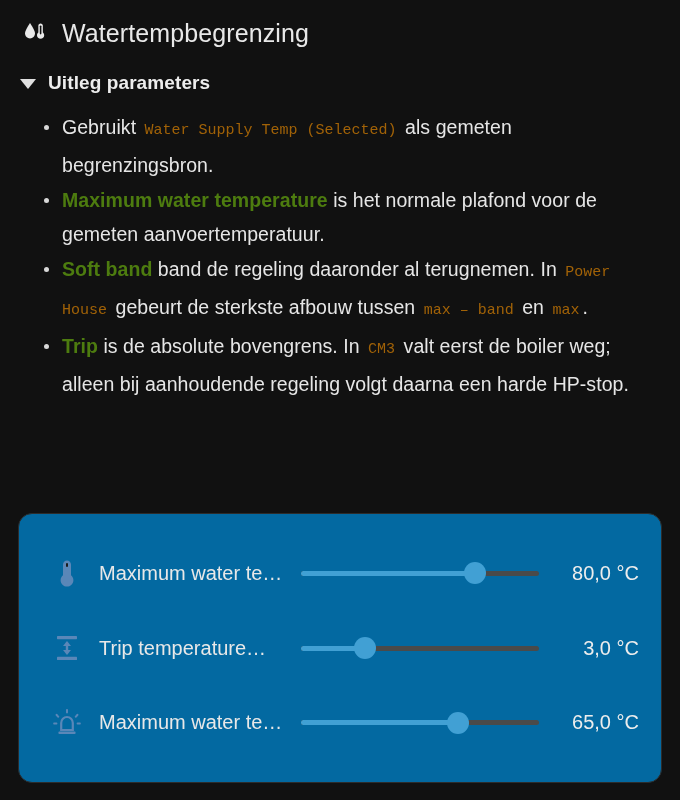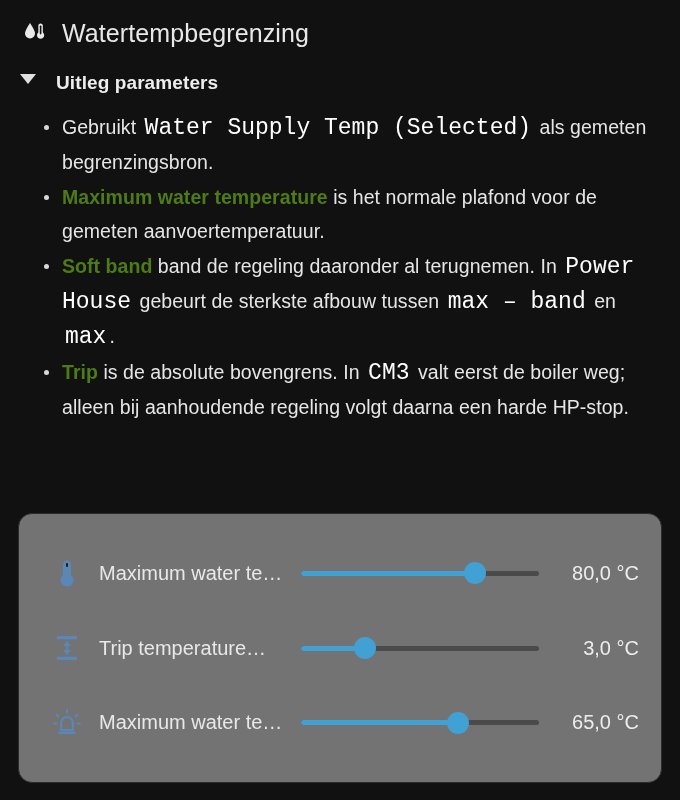--- a/index.html
+++ b/index.html
@@ -44,22 +44,22 @@
     font-size: 25px;
     font-weight: 400;
     color: #e8e8e8;
     letter-spacing: 0.1px;
     white-space: nowrap;
   }
 
   
   .disclosure {
     display: flex;
-    align-items: flex-start;
-    gap: 20px;
+    align-items: center;
+    gap: 12px;
     padding: 16px 0 0 20px;
   }
   .tri {
     width: 0;
     height: 0;
     border-left: 8px solid transparent;
     border-right: 8px solid transparent;
     border-top: 10px solid #e0e0e0;
     flex: none;
     margin-top: 2px;
@@ -91,35 +91,35 @@
     left: -18px;
     top: 15px;
     width: 5px;
     height: 5px;
     border-radius: 50%;
     background: #d8d8d8;
   }
   b.strong { font-weight: 700; color: #4d7c0f; }
   code.code {
     font-family: "Liberation Mono", "DejaVu Sans Mono", monospace;
-    font-size: 23px;
-    color: #ffffff;
+    font-size: 15px;
+    color: #a16207;
     padding: 0 3px;
     letter-spacing: 0;
   }
 
   
   .card {
     position: absolute;
     left: 18px;
     top: 513px;
     width: 644px;
     height: 270px;
     box-sizing: border-box;
-    background: #737373;
+    background: #0369a1;
     border: 1px solid #2c2c2c;
     border-radius: 14px;
     padding: 22px 22px 22px 22px;
     display: flex;
     flex-direction: column;
     justify-content: flex-start;
     gap: 0;
   }
 
   .row {

